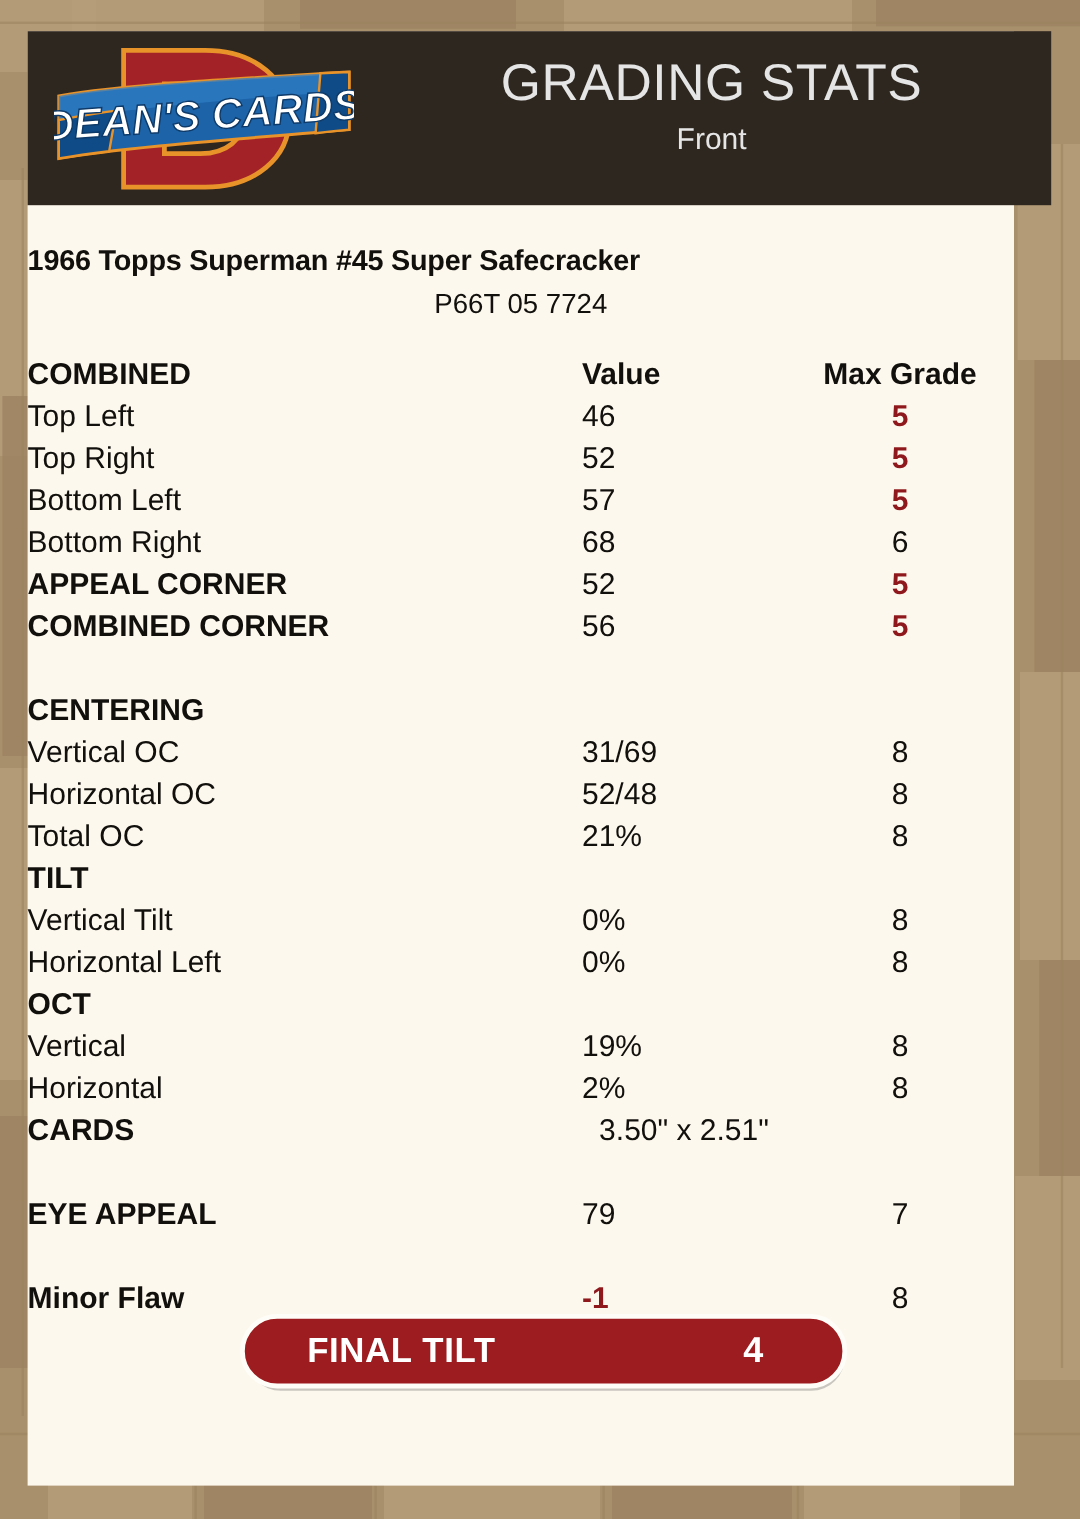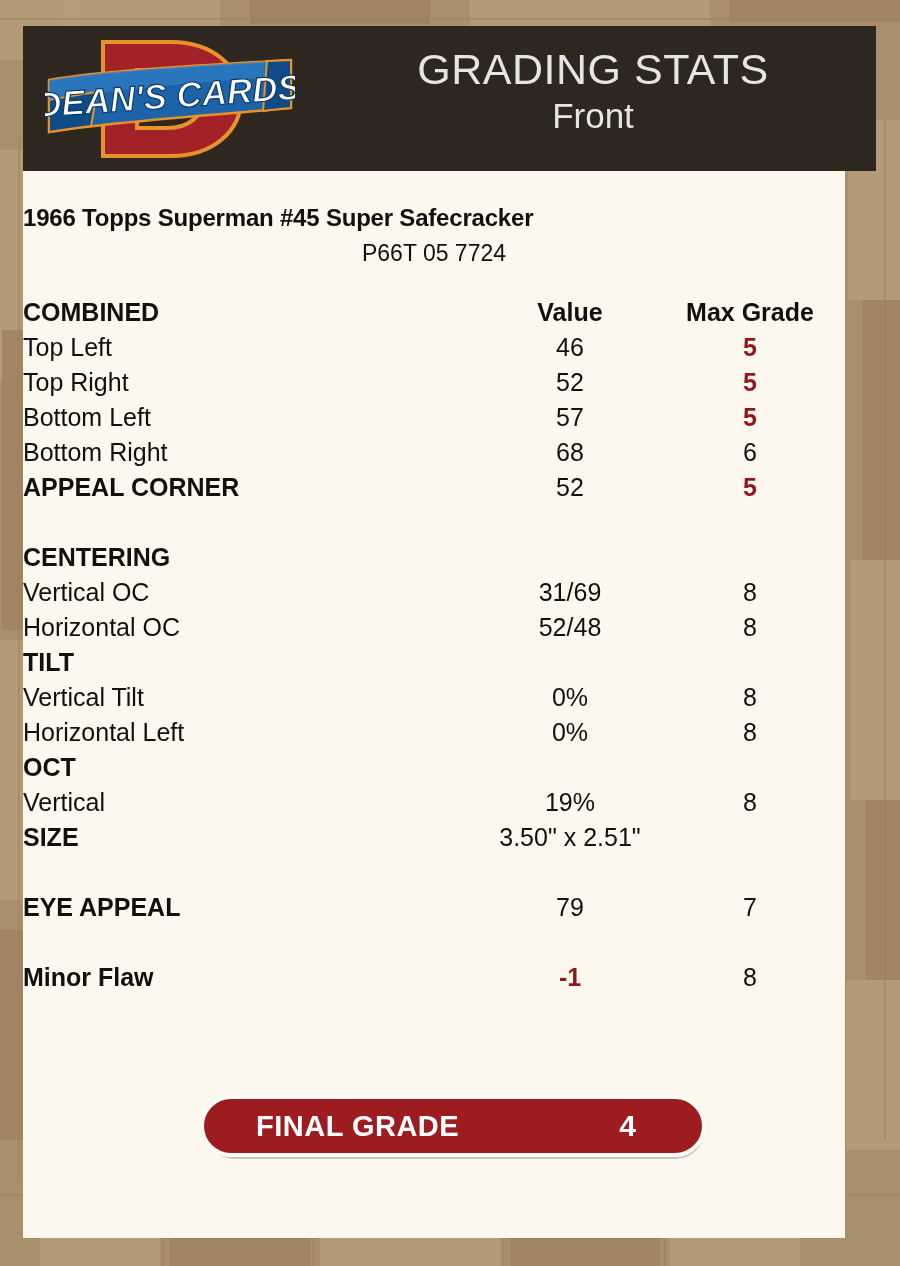--- a/index.html
+++ b/index.html
@@ -23,36 +23,36 @@
   #header-bar{
     position:absolute;left:23px;top:26px;width:853px;height:145px;
     background:#2e2720;z-index:2;
   }
   #logo{position:absolute;left:22px;top:8px;width:250px;height:130px;}
   #header-titles{
     position:absolute;left:290px;top:18px;width:560px;
     text-align:center;color:#e5e5e5;
   }
   #header-title{font-size:43px;line-height:50px;letter-spacing:.5px;}
-  #header-sub{font-size:35px;line-height:44px;}
+  #header-sub{font-size:25px;line-height:44px;}
 
   
   #content{position:absolute;left:23px;top:171px;width:822px;z-index:3;color:#12100c;}
   #card-name{
     text-align:left;font-weight:bold;font-size:24px;
     margin-top:33px;letter-spacing:-.2px;
   }
   #card-id{text-align:center;font-size:23px;margin-top:8px;}
 
   table#stats{border-collapse:collapse;margin-top:28px;width:822px;}
   table#stats td{padding:0;height:35px;vertical-align:middle;font-size:25px;}
   td.lbl{padding-left:130px;white-space:nowrap;}
   td.lbl.sub{padding-left:182px;font-weight:normal;}
   td.lbl.head{font-weight:bold;}
-  td.val{width:170px;text-align:center;padding-right:12px;}
+  td.val{width:170px;text-align:left;padding-right:12px;}
   td.grd{width:190px;text-align:center;padding-right:66px;}
   td.val.wide{text-align:center;padding-right:75px;}
   .red{color:#8e181c;font-weight:bold;}
   tr.gap td{height:24px;}
   tr.gap-sm td{height:13px;}
   .colhead{font-weight:bold;}
 
   
   #final-grade-wrap{
     position:absolute;left:200px;top:1095px;width:510px;height:62px;z-index:4;
@@ -168,40 +168,50 @@
         <td class="lbl sub">Bottom Right</td>
         <td class="val">68</td>
         <td class="grd">6</td>
       </tr>
 
       <tr>
         <td class="lbl head">APPEAL CORNER</td>
         <td class="val">52</td>
         <td class="grd red">5</td>
       </tr>
+      <tr>
+        <td class="lbl head">COMBINED CORNER</td>
+        <td class="val">56</td>
+        <td class="grd red">5</td>
+      </tr>
 
       <tr class="gap">
           <td colspan="3"></td>
         </tr>
 
       <tr>
         <td class="lbl head">CENTERING</td>
         <td class="val"></td>
         <td class="grd"></td>
       </tr>
       <tr>
         <td class="lbl sub">Vertical OC</td>
         <td class="val">31/69</td>
         <td class="grd">8</td>
       </tr>
       <tr>
         <td class="lbl sub">Horizontal OC</td>
         <td class="val">52/48</td>
         <td class="grd">8</td>
       </tr>
+      <tr>
+        <td class="lbl sub">Total OC</td>
+        <td class="val">21%</td>
+        <td class="grd">8</td>
+      </tr>
 
       <tr>
         <td class="lbl head">TILT</td>
         <td class="val"></td>
         <td class="grd"></td>
       </tr>
       <tr>
         <td class="lbl sub">Vertical Tilt</td>
         <td class="val">0%</td>
         <td class="grd">8</td>
@@ -215,23 +225,28 @@
       <tr>
         <td class="lbl head">OCT</td>
         <td class="val"></td>
         <td class="grd"></td>
       </tr>
       <tr>
         <td class="lbl sub">Vertical</td>
         <td class="val">19%</td>
         <td class="grd">8</td>
       </tr>
-
-      <tr>
-        <td class="lbl head">SIZE</td>
+      <tr>
+        <td class="lbl sub">Horizontal</td>
+        <td class="val">2%</td>
+        <td class="grd">8</td>
+      </tr>
+
+      <tr>
+        <td class="lbl head">CARDS</td>
         <td class="val wide">3.50" x 2.51"</td>
         <td class="grd"></td>
       </tr>
 
       <tr class="gap-sm">
           <td colspan="3"></td>
         </tr>
 
       <tr>
         <td class="lbl head">EYE APPEAL</td>
@@ -248,16 +263,16 @@
         <td class="val red">-1</td>
         <td class="grd">8</td>
       </tr>
     </tbody>
   </table>
 </div>
 
 <div id="final-grade-wrap">
   <div id="final-grade-shadow"></div>
   <div id="final-grade">
-    <span id="final-grade-label">FINAL GRADE</span>
+    <span id="final-grade-label">FINAL TILT</span>
     <span id="final-grade-value">4</span>
   </div>
 </div>
 
 </body></html>

